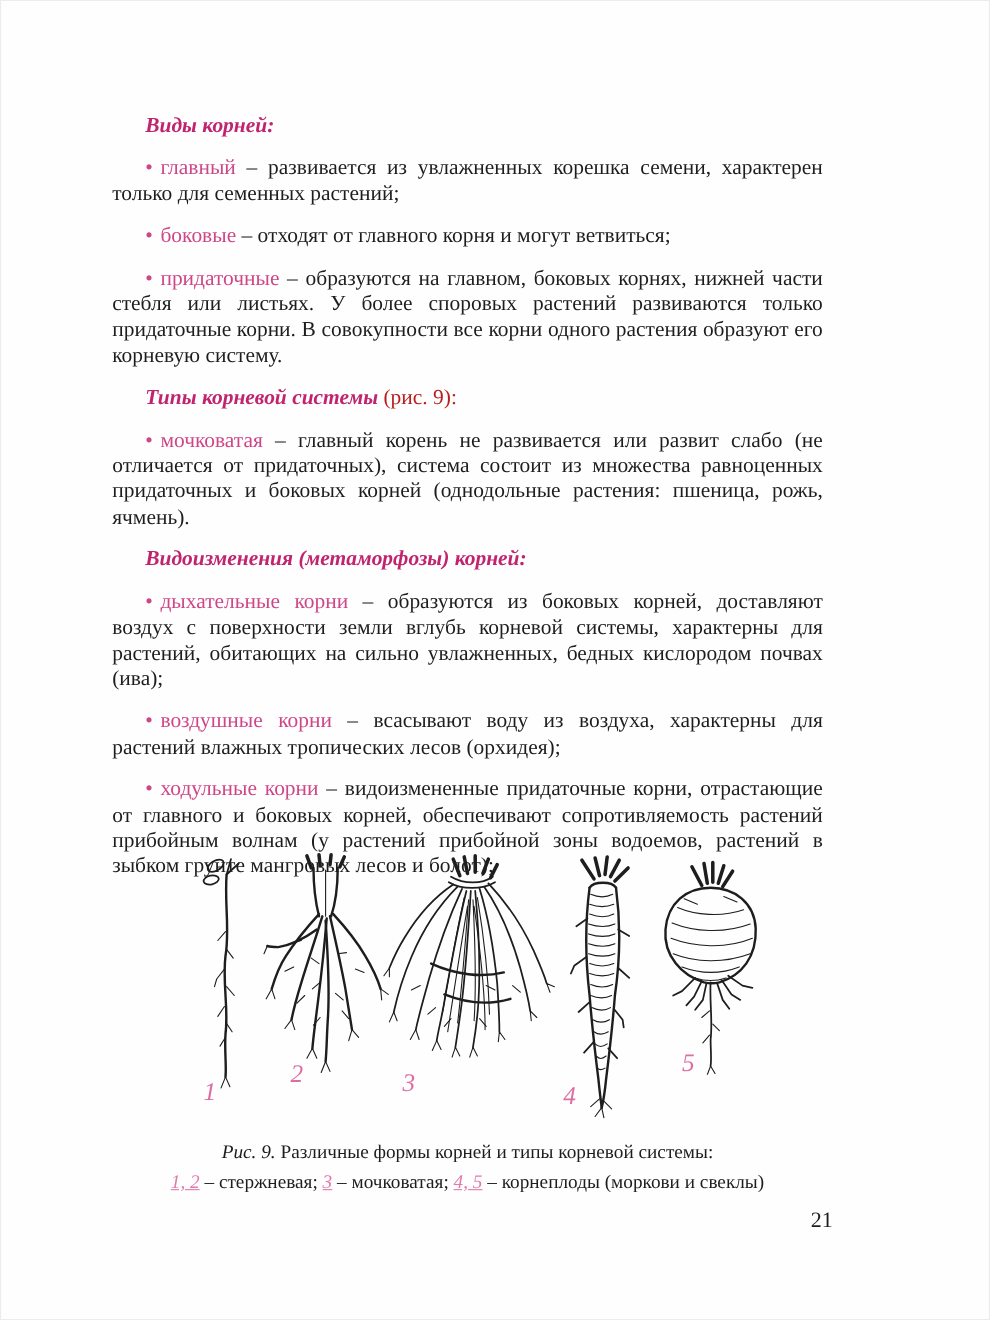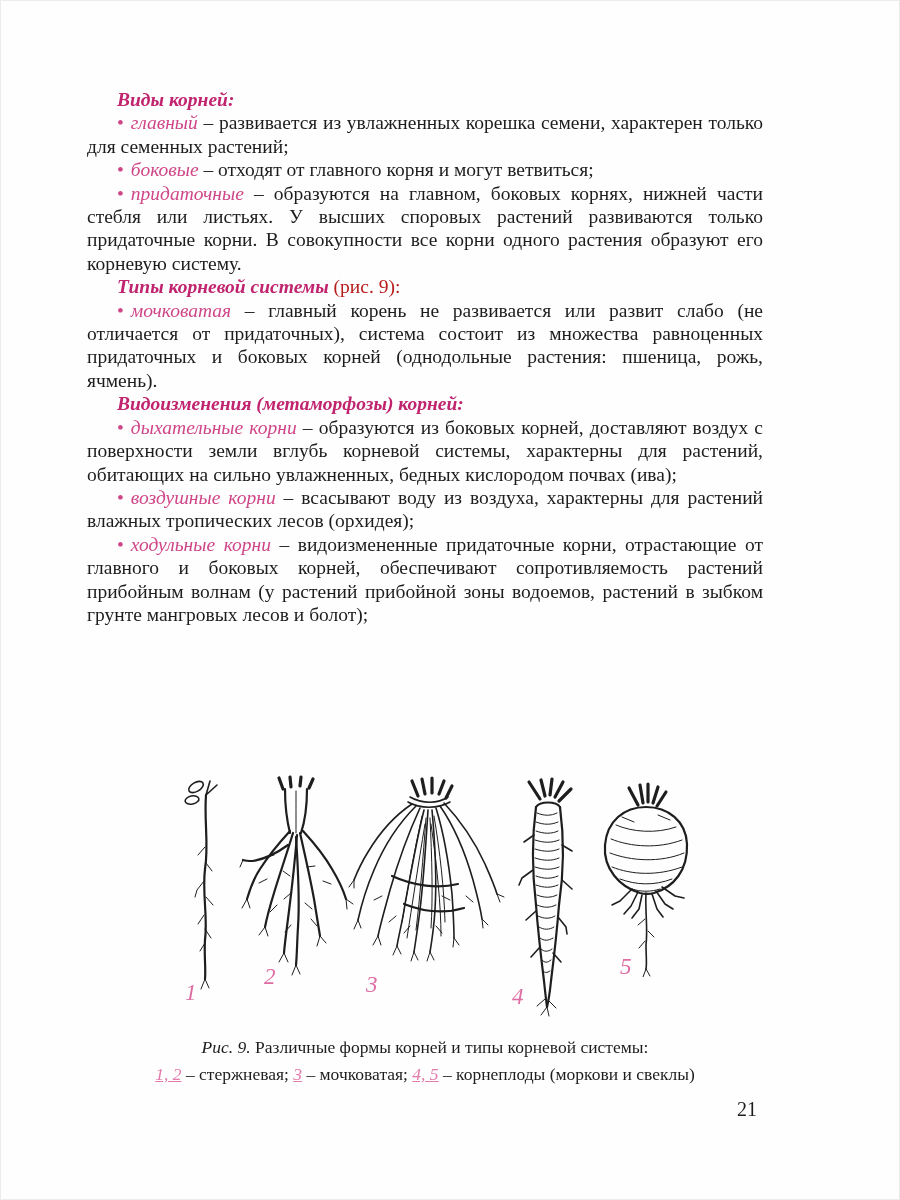--- a/index.html
+++ b/index.html
@@ -6,25 +6,25 @@
   .page{
     position:relative;width:900px;height:1200px;background:#fefefe;
     font-family:"Liberation Serif","DejaVu Serif",serif;color:#1d1d1d;
     overflow:hidden;box-shadow:inset 0 0 0 1px #ececec;
   }
   
   .text-block{
     position:absolute;left:87px;top:88px;width:676px;
     font-size:19.5px;line-height:23.4px;text-align:justify;
   }
-  .text-block p{margin:0;text-indent:30px;}
+  .text-block p{margin:15px;text-indent:30px;}
   p.heading{font-weight:bold;font-style:italic;color:var(--pink-heading,#c0246e);}
   .h-suffix{font-weight:normal;font-style:normal;color:#b91c1c;}
   .bullet{color:var(--pink-term,#cf4688);margin-right:7px;font-style:normal;}
-  .term{font-style:italic;color:var(--pink-term,#cf4688);}
+  .term{color:var(--pink-term,#cf4688);}
   
   .figure{position:absolute;left:0;top:0;width:900px;height:1200px;pointer-events:none;}
   .root-drawing{position:absolute;}
   .root-drawing svg{display:block;}
   .root-drawing path,.root-drawing ellipse{fill:none;stroke:#1e1e1e;stroke-linecap:round;stroke-linejoin:round;}
   .w1{stroke-width:1px;} .w15{stroke-width:1.6px;} .w2{stroke-width:2.2px;}
   .w3{stroke-width:3.2px;}
   .fig-label{position:absolute;font-style:italic;font-size:23px;color:var(--pink-label,#dd6da3);}
   
   .caption{position:absolute;left:87px;top:1034px;width:676px;text-align:center;
@@ -40,21 +40,21 @@
 <div class="page">
 
   <div class="text-block">
 
     <p class="heading"><span>Виды корней:</span><span class="h-suffix"></span></p>
 
     <p class="para"><span class="bullet">•</span><span class="term">главный</span> <span>– развивается из увлажненных корешка семени, характерен только для семенных растений;</span></p>
 
     <p class="para"><span class="bullet">•</span><span class="term">боковые</span> <span>– отходят от главного корня и могут ветвиться;</span></p>
 
-    <p class="para"><span class="bullet">•</span><span class="term">придаточные</span> <span>– образуются на главном, боковых корнях, нижней части стебля или листьях. У высших споровых растений развиваются только придаточные корни. В совокупности все корни одного растения образуют его корневую систему.</span></p>
+    <p class="para"><span class="bullet">•</span><span class="term">придаточные</span> <span>– образуются на главном, боковых корнях, нижней части стебля или листьях. У более споровых растений развиваются только придаточные корни. В совокупности все корни одного растения образуют его корневую систему.</span></p>
 
     <p class="heading"><span>Типы корневой системы</span><span class="h-suffix"> (рис. 9):</span></p>
 
 
     <p class="para"><span class="bullet">•</span><span class="term">мочковатая</span> <span>– главный корень не развивается или развит слабо (не отличается от придаточных), система состоит из множества равноценных придаточных и боковых корней (однодольные растения: пшеница, рожь, ячмень).</span></p>
 
     <p class="heading"><span>Видоизменения (метаморфозы) корней:</span><span class="h-suffix"></span></p>
 
     <p class="para"><span class="bullet">•</span><span class="term">дыхательные корни</span> <span>– образуются из боковых корней, доставляют воздух с поверхности земли вглубь корневой системы, характерны для растений, обитающих на сильно увлажненных, бедных кислородом почвах (ива);</span></p>
 

